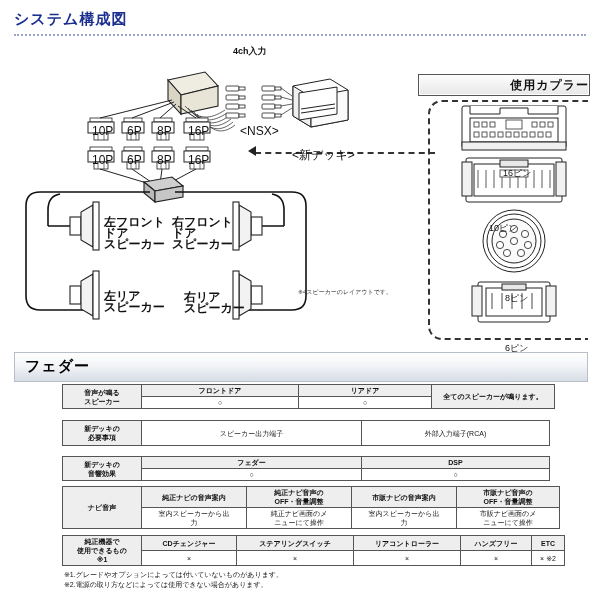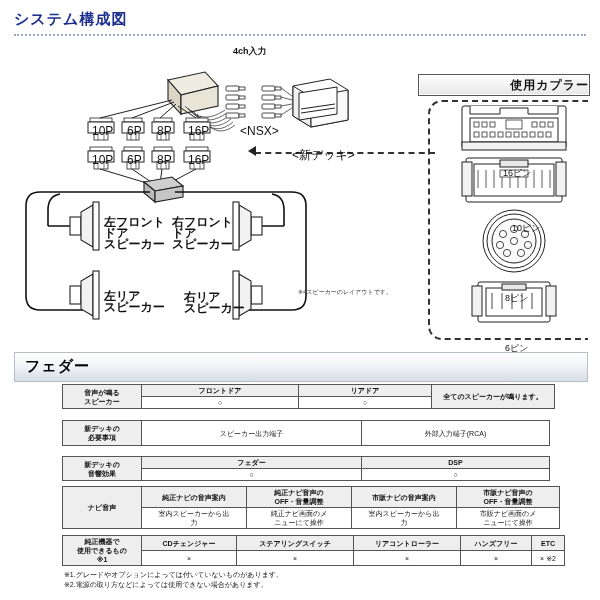--- a/index.html
+++ b/index.html
@@ -356,21 +356,21 @@
 
   <div class="dashbound"></div>
   <div class="dash-h"></div>
   <div class="dash-arrow"></div>
 
   <div class="couplerbox">
     <span>使用カプラー</span>
   </div>
 
   <div class="pinlabel" style="left:503px;top:113px;">16ピン</div>
-  <div class="pinlabel" style="left:512px;top:168px;">10ピン</div>
+  <div class="pinlabel" style="left:489px;top:168px;">10ピン</div>
   <div class="pinlabel" style="left:505px;top:238px;">8ピン</div>
   <div class="pinlabel" style="left:505px;top:288px;">6ピン</div>
 
   <div class="dlabel" style="left:92px;top:92px;">10P</div>
   <div class="dlabel" style="left:127px;top:92px;">6P</div>
   <div class="dlabel" style="left:157px;top:92px;">8P</div>
   <div class="dlabel" style="left:188px;top:92px;">16P</div>
 
   <div class="dlabel" style="left:92px;top:121px;">10P</div>
   <div class="dlabel" style="left:127px;top:121px;">6P</div>

